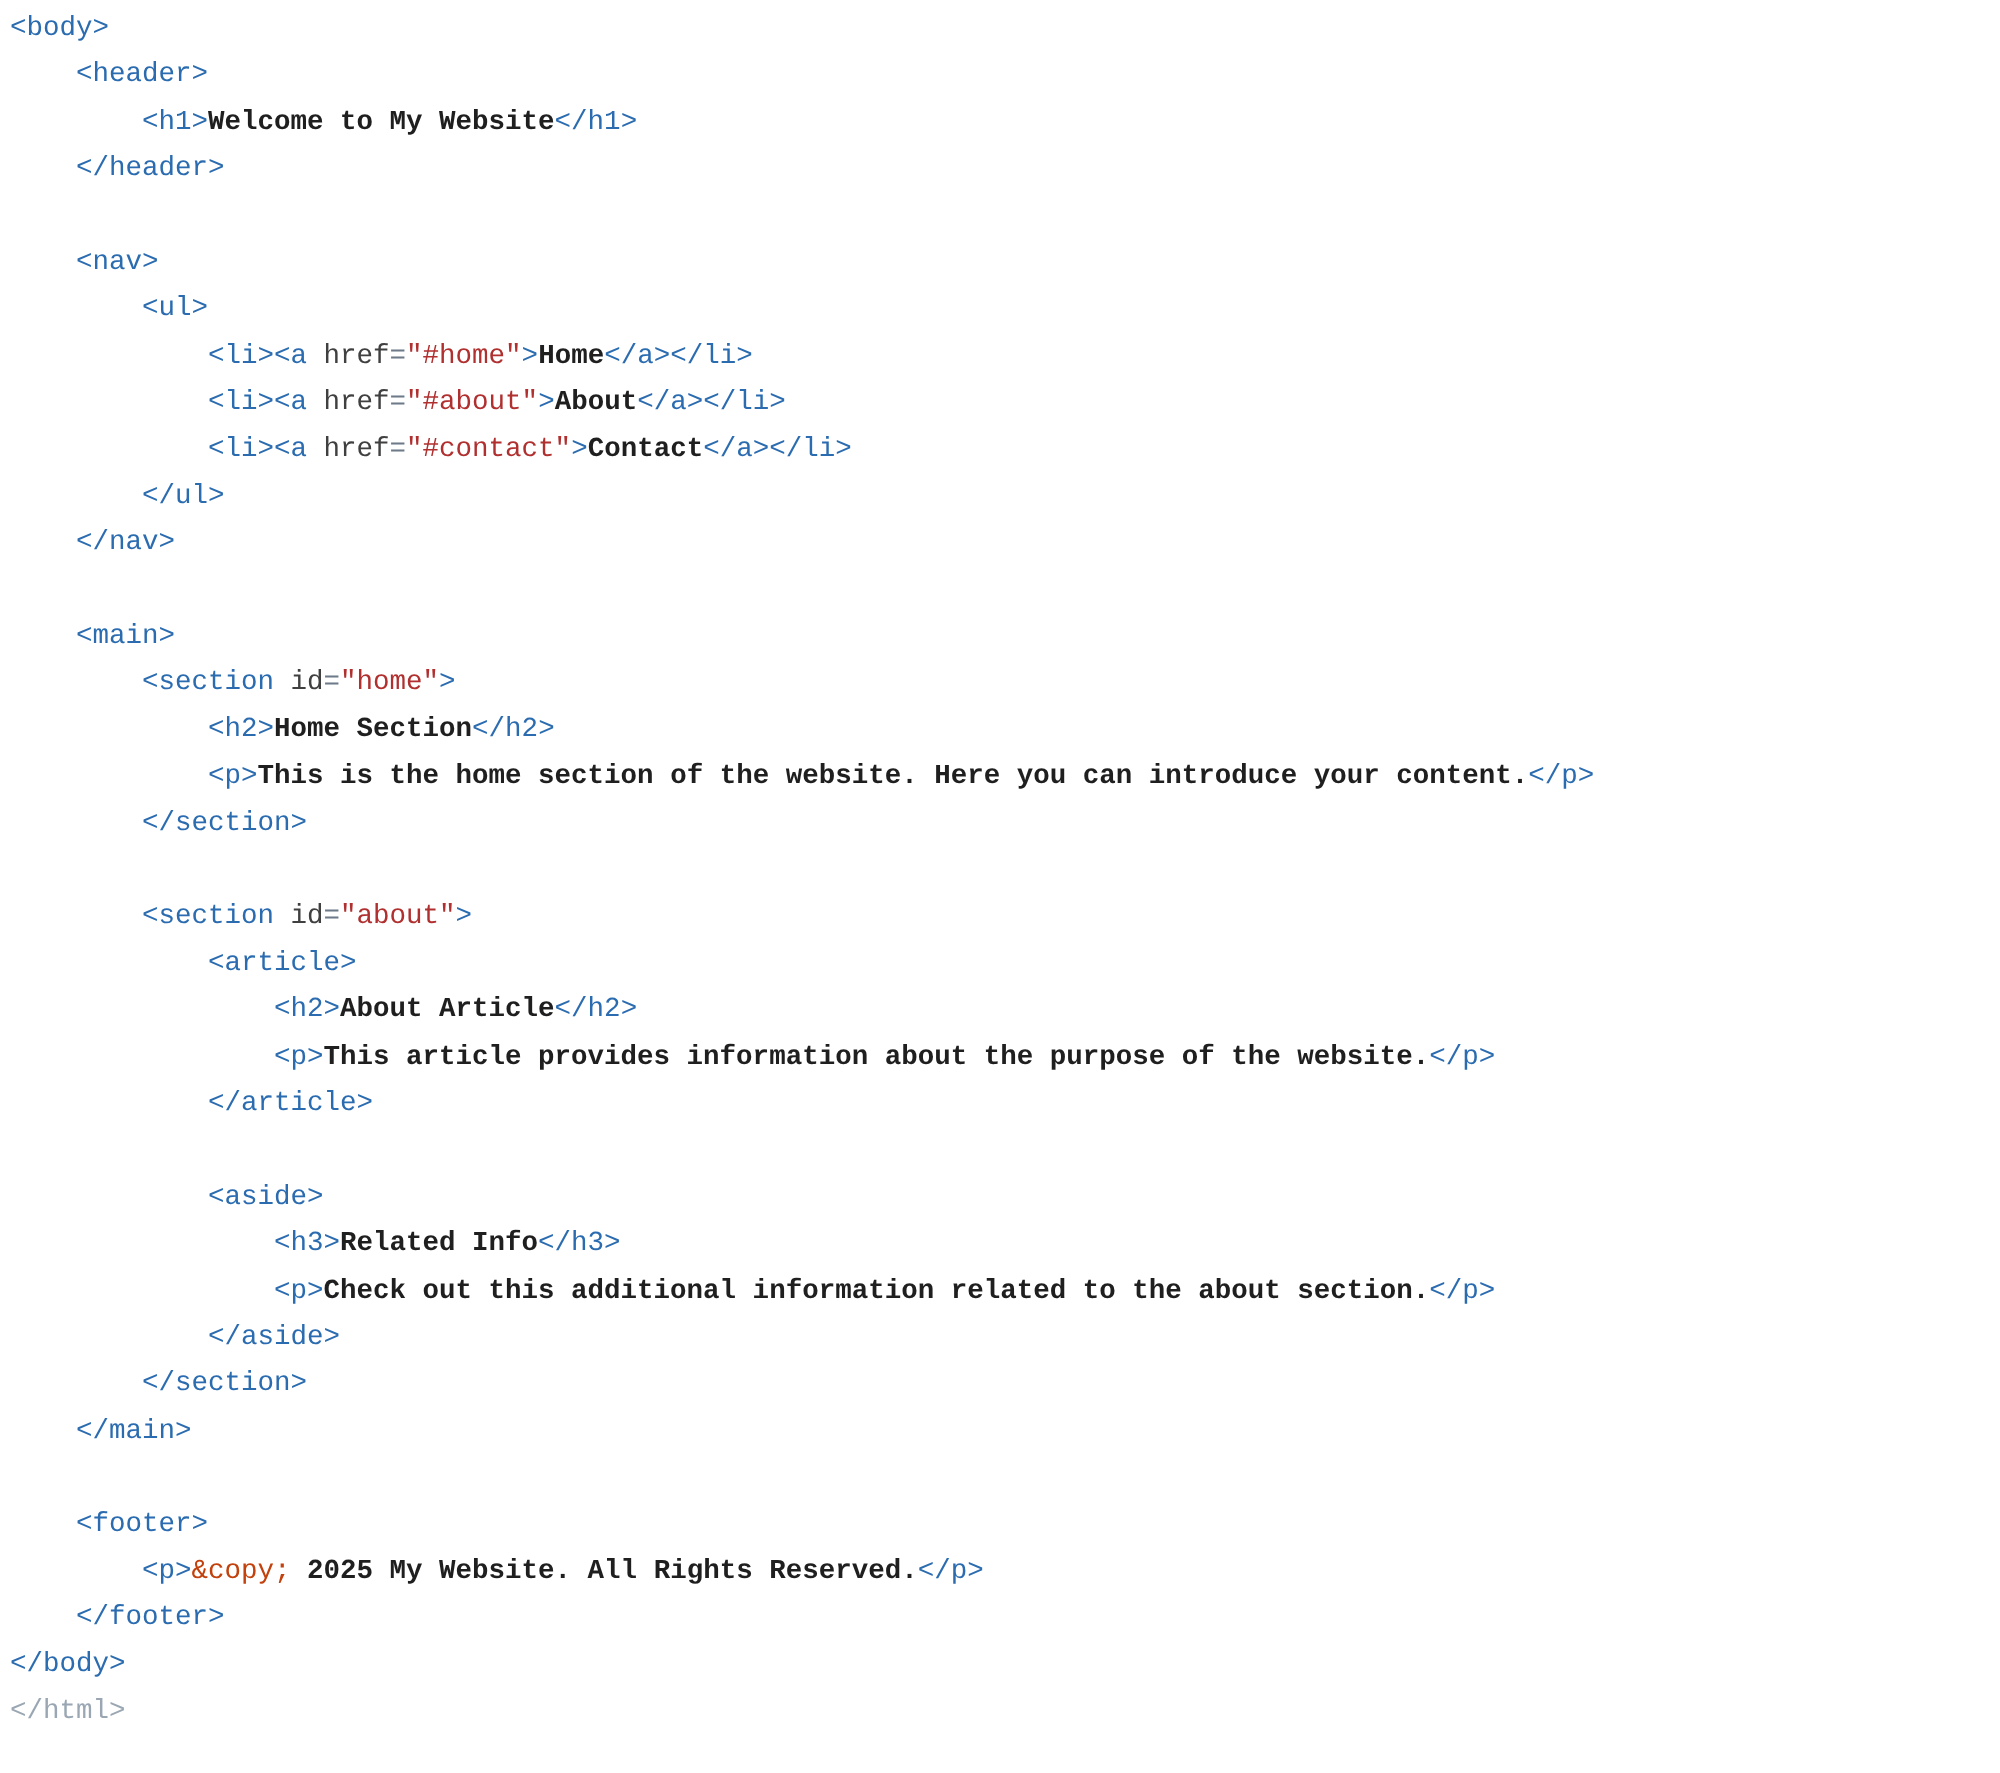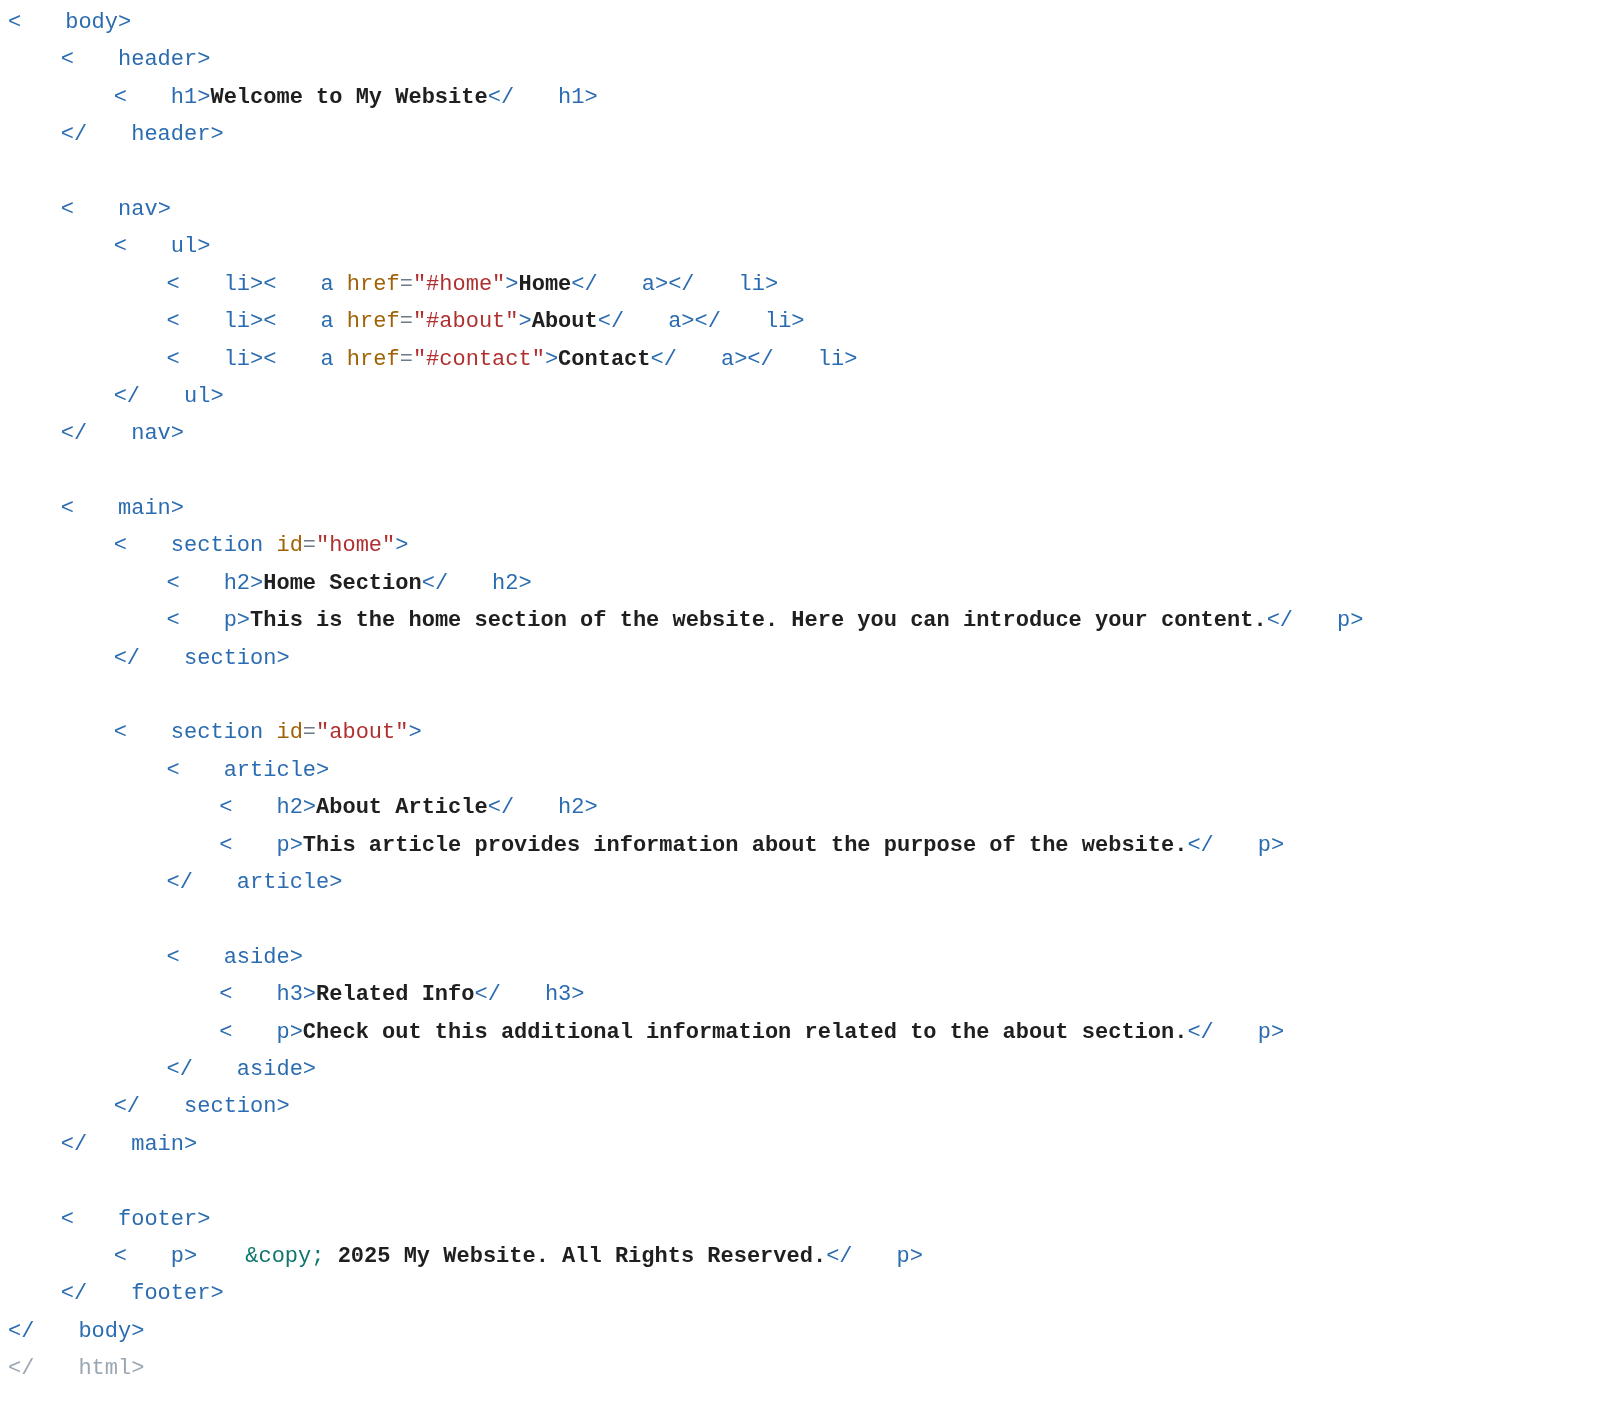--- a/index.html
+++ b/index.html
@@ -8,26 +8,26 @@
     background: #ffffff;
     font-family: "SF Mono", "Menlo", "Consolas", "Liberation Mono", monospace;
     font-size: 22px;
     line-height: 1.7;
     color: #1f1f1f;
   }
   .code-block {
     padding: 4px 8px 20px 8px;
     white-space: pre;
   }
-  .tag   { color: #2b6cb0; margin-left: 44px; }       
+  .tag   { color: #2b6cb0; }       
   .punct { color: #2b6cb0; }       
-  .attr  { color: #a16207; }       
+  .attr  { color: #404040; }       
   .eq    { color: #6c7a89; }
   .str   { color: #b03030; }       
   .text  { color: #1f1f1f; font-weight: bold; }       
-  .entity{ color: #0f766e; margin-left: 48px; }
+  .entity{ color: #c2410c; }
   .faded .punct,
   .faded .tag { color: #9aa7b3; }  
 </style>
 </head>
 <body>
 
 <div class="code-block" id="code"><div><span class="punct">&lt;</span><span class="tag">body</span><span class="punct">&gt;</span></div><div>    <span class="punct">&lt;</span><span class="tag">header</span><span class="punct">&gt;</span></div><div>        <span class="punct">&lt;</span><span class="tag">h1</span><span class="punct">&gt;</span><span class="text">Welcome to My Website</span><span class="punct">&lt;/</span><span class="tag">h1</span><span class="punct">&gt;</span></div><div>    <span class="punct">&lt;/</span><span class="tag">header</span><span class="punct">&gt;</span></div><div>&nbsp;</div><div>    <span class="punct">&lt;</span><span class="tag">nav</span><span class="punct">&gt;</span></div><div>        <span class="punct">&lt;</span><span class="tag">ul</span><span class="punct">&gt;</span></div><div>            <span class="punct">&lt;</span><span class="tag">li</span><span class="punct">&gt;</span><span class="punct">&lt;</span><span class="tag">a</span><span class="text"> </span><span class="attr">href</span><span class="eq">=</span><span class="str">"#home"</span><span class="punct">&gt;</span><span class="text">Home</span><span class="punct">&lt;/</span><span class="tag">a</span><span class="punct">&gt;</span><span class="punct">&lt;/</span><span class="tag">li</span><span class="punct">&gt;</span></div><div>            <span class="punct">&lt;</span><span class="tag">li</span><span class="punct">&gt;</span><span class="punct">&lt;</span><span class="tag">a</span><span class="text"> </span><span class="attr">href</span><span class="eq">=</span><span class="str">"#about"</span><span class="punct">&gt;</span><span class="text">About</span><span class="punct">&lt;/</span><span class="tag">a</span><span class="punct">&gt;</span><span class="punct">&lt;/</span><span class="tag">li</span><span class="punct">&gt;</span></div><div>            <span class="punct">&lt;</span><span class="tag">li</span><span class="punct">&gt;</span><span class="punct">&lt;</span><span class="tag">a</span><span class="text"> </span><span class="attr">href</span><span class="eq">=</span><span class="str">"#contact"</span><span class="punct">&gt;</span><span class="text">Contact</span><span class="punct">&lt;/</span><span class="tag">a</span><span class="punct">&gt;</span><span class="punct">&lt;/</span><span class="tag">li</span><span class="punct">&gt;</span></div><div>        <span class="punct">&lt;/</span><span class="tag">ul</span><span class="punct">&gt;</span></div><div>    <span class="punct">&lt;/</span><span class="tag">nav</span><span class="punct">&gt;</span></div><div>&nbsp;</div><div>    <span class="punct">&lt;</span><span class="tag">main</span><span class="punct">&gt;</span></div><div>        <span class="punct">&lt;</span><span class="tag">section</span><span class="text"> </span><span class="attr">id</span><span class="eq">=</span><span class="str">"home"</span><span class="punct">&gt;</span></div><div>            <span class="punct">&lt;</span><span class="tag">h2</span><span class="punct">&gt;</span><span class="text">Home Section</span><span class="punct">&lt;/</span><span class="tag">h2</span><span class="punct">&gt;</span></div><div>            <span class="punct">&lt;</span><span class="tag">p</span><span class="punct">&gt;</span><span class="text">This is the home section of the website. Here you can introduce your content.</span><span class="punct">&lt;/</span><span class="tag">p</span><span class="punct">&gt;</span></div><div>        <span class="punct">&lt;/</span><span class="tag">section</span><span class="punct">&gt;</span></div><div>&nbsp;</div><div>        <span class="punct">&lt;</span><span class="tag">section</span><span class="text"> </span><span class="attr">id</span><span class="eq">=</span><span class="str">"about"</span><span class="punct">&gt;</span></div><div>            <span class="punct">&lt;</span><span class="tag">article</span><span class="punct">&gt;</span></div><div>                <span class="punct">&lt;</span><span class="tag">h2</span><span class="punct">&gt;</span><span class="text">About Article</span><span class="punct">&lt;/</span><span class="tag">h2</span><span class="punct">&gt;</span></div><div>                <span class="punct">&lt;</span><span class="tag">p</span><span class="punct">&gt;</span><span class="text">This article provides information about the purpose of the website.</span><span class="punct">&lt;/</span><span class="tag">p</span><span class="punct">&gt;</span></div><div>            <span class="punct">&lt;/</span><span class="tag">article</span><span class="punct">&gt;</span></div><div>&nbsp;</div><div>            <span class="punct">&lt;</span><span class="tag">aside</span><span class="punct">&gt;</span></div><div>                <span class="punct">&lt;</span><span class="tag">h3</span><span class="punct">&gt;</span><span class="text">Related Info</span><span class="punct">&lt;/</span><span class="tag">h3</span><span class="punct">&gt;</span></div><div>                <span class="punct">&lt;</span><span class="tag">p</span><span class="punct">&gt;</span><span class="text">Check out this additional information related to the about section.</span><span class="punct">&lt;/</span><span class="tag">p</span><span class="punct">&gt;</span></div><div>            <span class="punct">&lt;/</span><span class="tag">aside</span><span class="punct">&gt;</span></div><div>        <span class="punct">&lt;/</span><span class="tag">section</span><span class="punct">&gt;</span></div><div>    <span class="punct">&lt;/</span><span class="tag">main</span><span class="punct">&gt;</span></div><div>&nbsp;</div><div>    <span class="punct">&lt;</span><span class="tag">footer</span><span class="punct">&gt;</span></div><div>        <span class="punct">&lt;</span><span class="tag">p</span><span class="punct">&gt;</span><span class="entity">&amp;copy;</span><span class="text"> 2025 My Website. All Rights Reserved.</span><span class="punct">&lt;/</span><span class="tag">p</span><span class="punct">&gt;</span></div><div>    <span class="punct">&lt;/</span><span class="tag">footer</span><span class="punct">&gt;</span></div><div><span class="punct">&lt;/</span><span class="tag">body</span><span class="punct">&gt;</span></div><div class="faded"><span class="punct">&lt;/</span><span class="tag">html</span><span class="punct">&gt;</span></div></div>
 
 </body></html>

